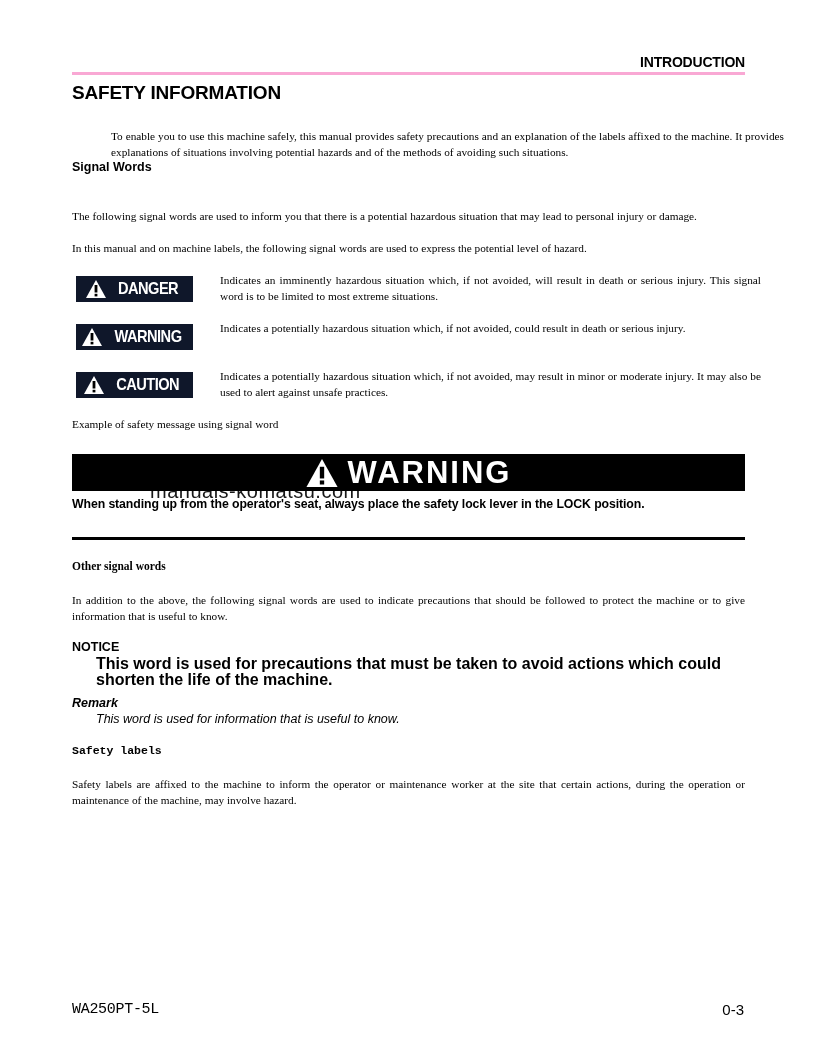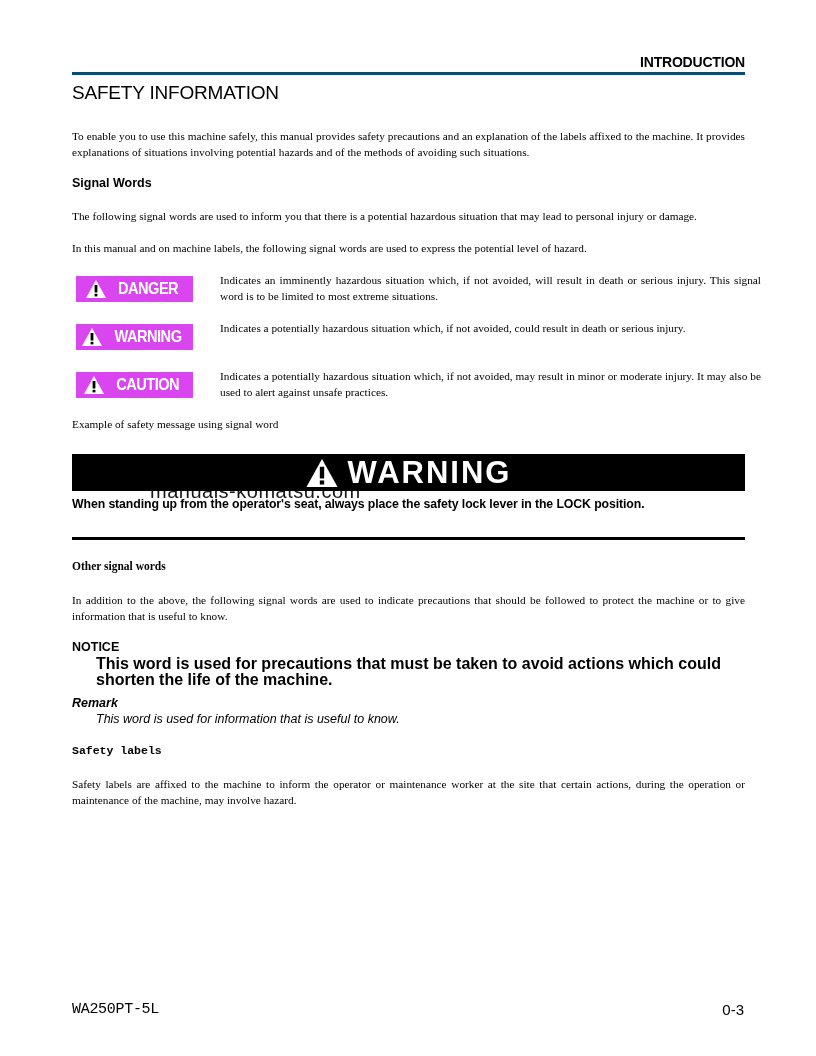--- a/index.html
+++ b/index.html
@@ -1,29 +1,29 @@
 <!DOCTYPE html>
 <html><head>
 <meta charset="utf-8">
 <style>
   html, body { margin:0; padding:0; background:#ffffff; }
   body { width:816px; height:1056px; position:relative; overflow:hidden; color:#000; }
   .sans { font-family: "Liberation Sans", "DejaVu Sans", sans-serif; }
   .serif { font-family: "Liberation Serif", "DejaVu Serif", serif; }
 
-  .hdr { position:absolute; left:72px; top:52px; width:673px; height:20px; border-bottom:3px solid #0c4a6e; }
+  .hdr { position:absolute; left:72px; top:52px; width:673px; height:20px; border-bottom:3px solid #f9a8d4; }
   .hdr-text { position:absolute; right:0; top:2px; font-size:14px; font-weight:bold; letter-spacing:-0.2px; }
-  .title { position:absolute; left:72px; top:82px; font-size:19px; font-weight:normal; letter-spacing:-0.2px; }
+  .title { position:absolute; left:72px; top:82px; font-size:19px; font-weight:bold; letter-spacing:-0.2px; }
 
   .para { position:absolute; left:72px; width:673px; font-size:11.3px; line-height:16px; text-align:justify; }
   .h2 { position:absolute; left:72px; font-size:12.5px; font-weight:bold; }
   .h3 { position:absolute; left:72px; font-size:11.5px; font-weight:bold; }
 
   .sig-row { position:absolute; left:76px; width:669px; height:36px; }
-  .badge { position:absolute; left:0; top:4px; width:117px; height:26px; background:#d946ef; color:#fff;
+  .badge { position:absolute; left:0; top:4px; width:117px; height:26px; background:#0f172a; color:#fff;
            display:flex; align-items:center; justify-content:center; gap:7px; }
   .badge-label { font-size:17px; font-weight:bold; letter-spacing:-0.6px; transform:scaleX(0.86); }
   .sig-desc { position:absolute; left:128px; top:0; width:541px; font-size:11.3px; line-height:16px; text-align:justify;margin-left:16px; }
 
   .warn-box { position:absolute; left:72px; top:454px; width:673px; height:37px; background:#000; color:#fff;
               display:flex; align-items:center; justify-content:center; gap:10px; }
   .warn-label { font-size:31px; font-weight:bold; letter-spacing:2px; }
   .watermark { position:absolute; left:150px; top:480px; font-size:20px; color:#000; letter-spacing:0.5px; opacity:0.9; }
   .warn-text { position:absolute; left:72px; top:496px; width:673px; font-size:12.3px; font-weight:bold; line-height:16px; letter-spacing:-0.1px; }
   .warn-rule { position:absolute; left:72px; top:537px; width:673px; height:3px; background:#000; }
@@ -38,23 +38,23 @@
 </style>
 </head>
 <body>
 
 <div class="hdr">
   <span class="hdr-text sans">INTRODUCTION</span>
 </div>
 
 <div class="title sans">SAFETY INFORMATION</div>
 
-<div class="para serif" style="top:128px;">To enable you to use this machine safely, this manual provides safety precautions and an explanation of the labels affixed to the machine. It provides explanations of situations involving potential hazards and of the methods of avoiding such situations.</div>
+<div class="para serif" style="top:128px;margin-left:39px;">To enable you to use this machine safely, this manual provides safety precautions and an explanation of the labels affixed to the machine. It provides explanations of situations involving potential hazards and of the methods of avoiding such situations.</div>
 
-<div class="h2 sans" style="top:176px;">Signal Words</div>
+<div class="h2 sans" style="top:160px;">Signal Words</div>
 
 <div class="para serif" style="top:208px;">The following signal words are used to inform you that there is a potential hazardous situation that may lead to personal injury or damage.</div>
 <div class="para serif" style="top:240px;">In this manual and on machine labels, the following signal words are used to express the potential level of hazard.</div>
 
 <div class="sig-row" style="top:272px;">
   <div class="badge sans">
     <svg width="20" height="18" viewBox="0 0 20 18">
       <polygon points="10,0 20,18 0,18" fill="#fff"></polygon>
       <rect x="8.6" y="5" width="2.8" height="7.5" fill="#000"></rect>
       <rect x="8.6" y="13.8" width="2.8" height="2.6" fill="#000"></rect>

